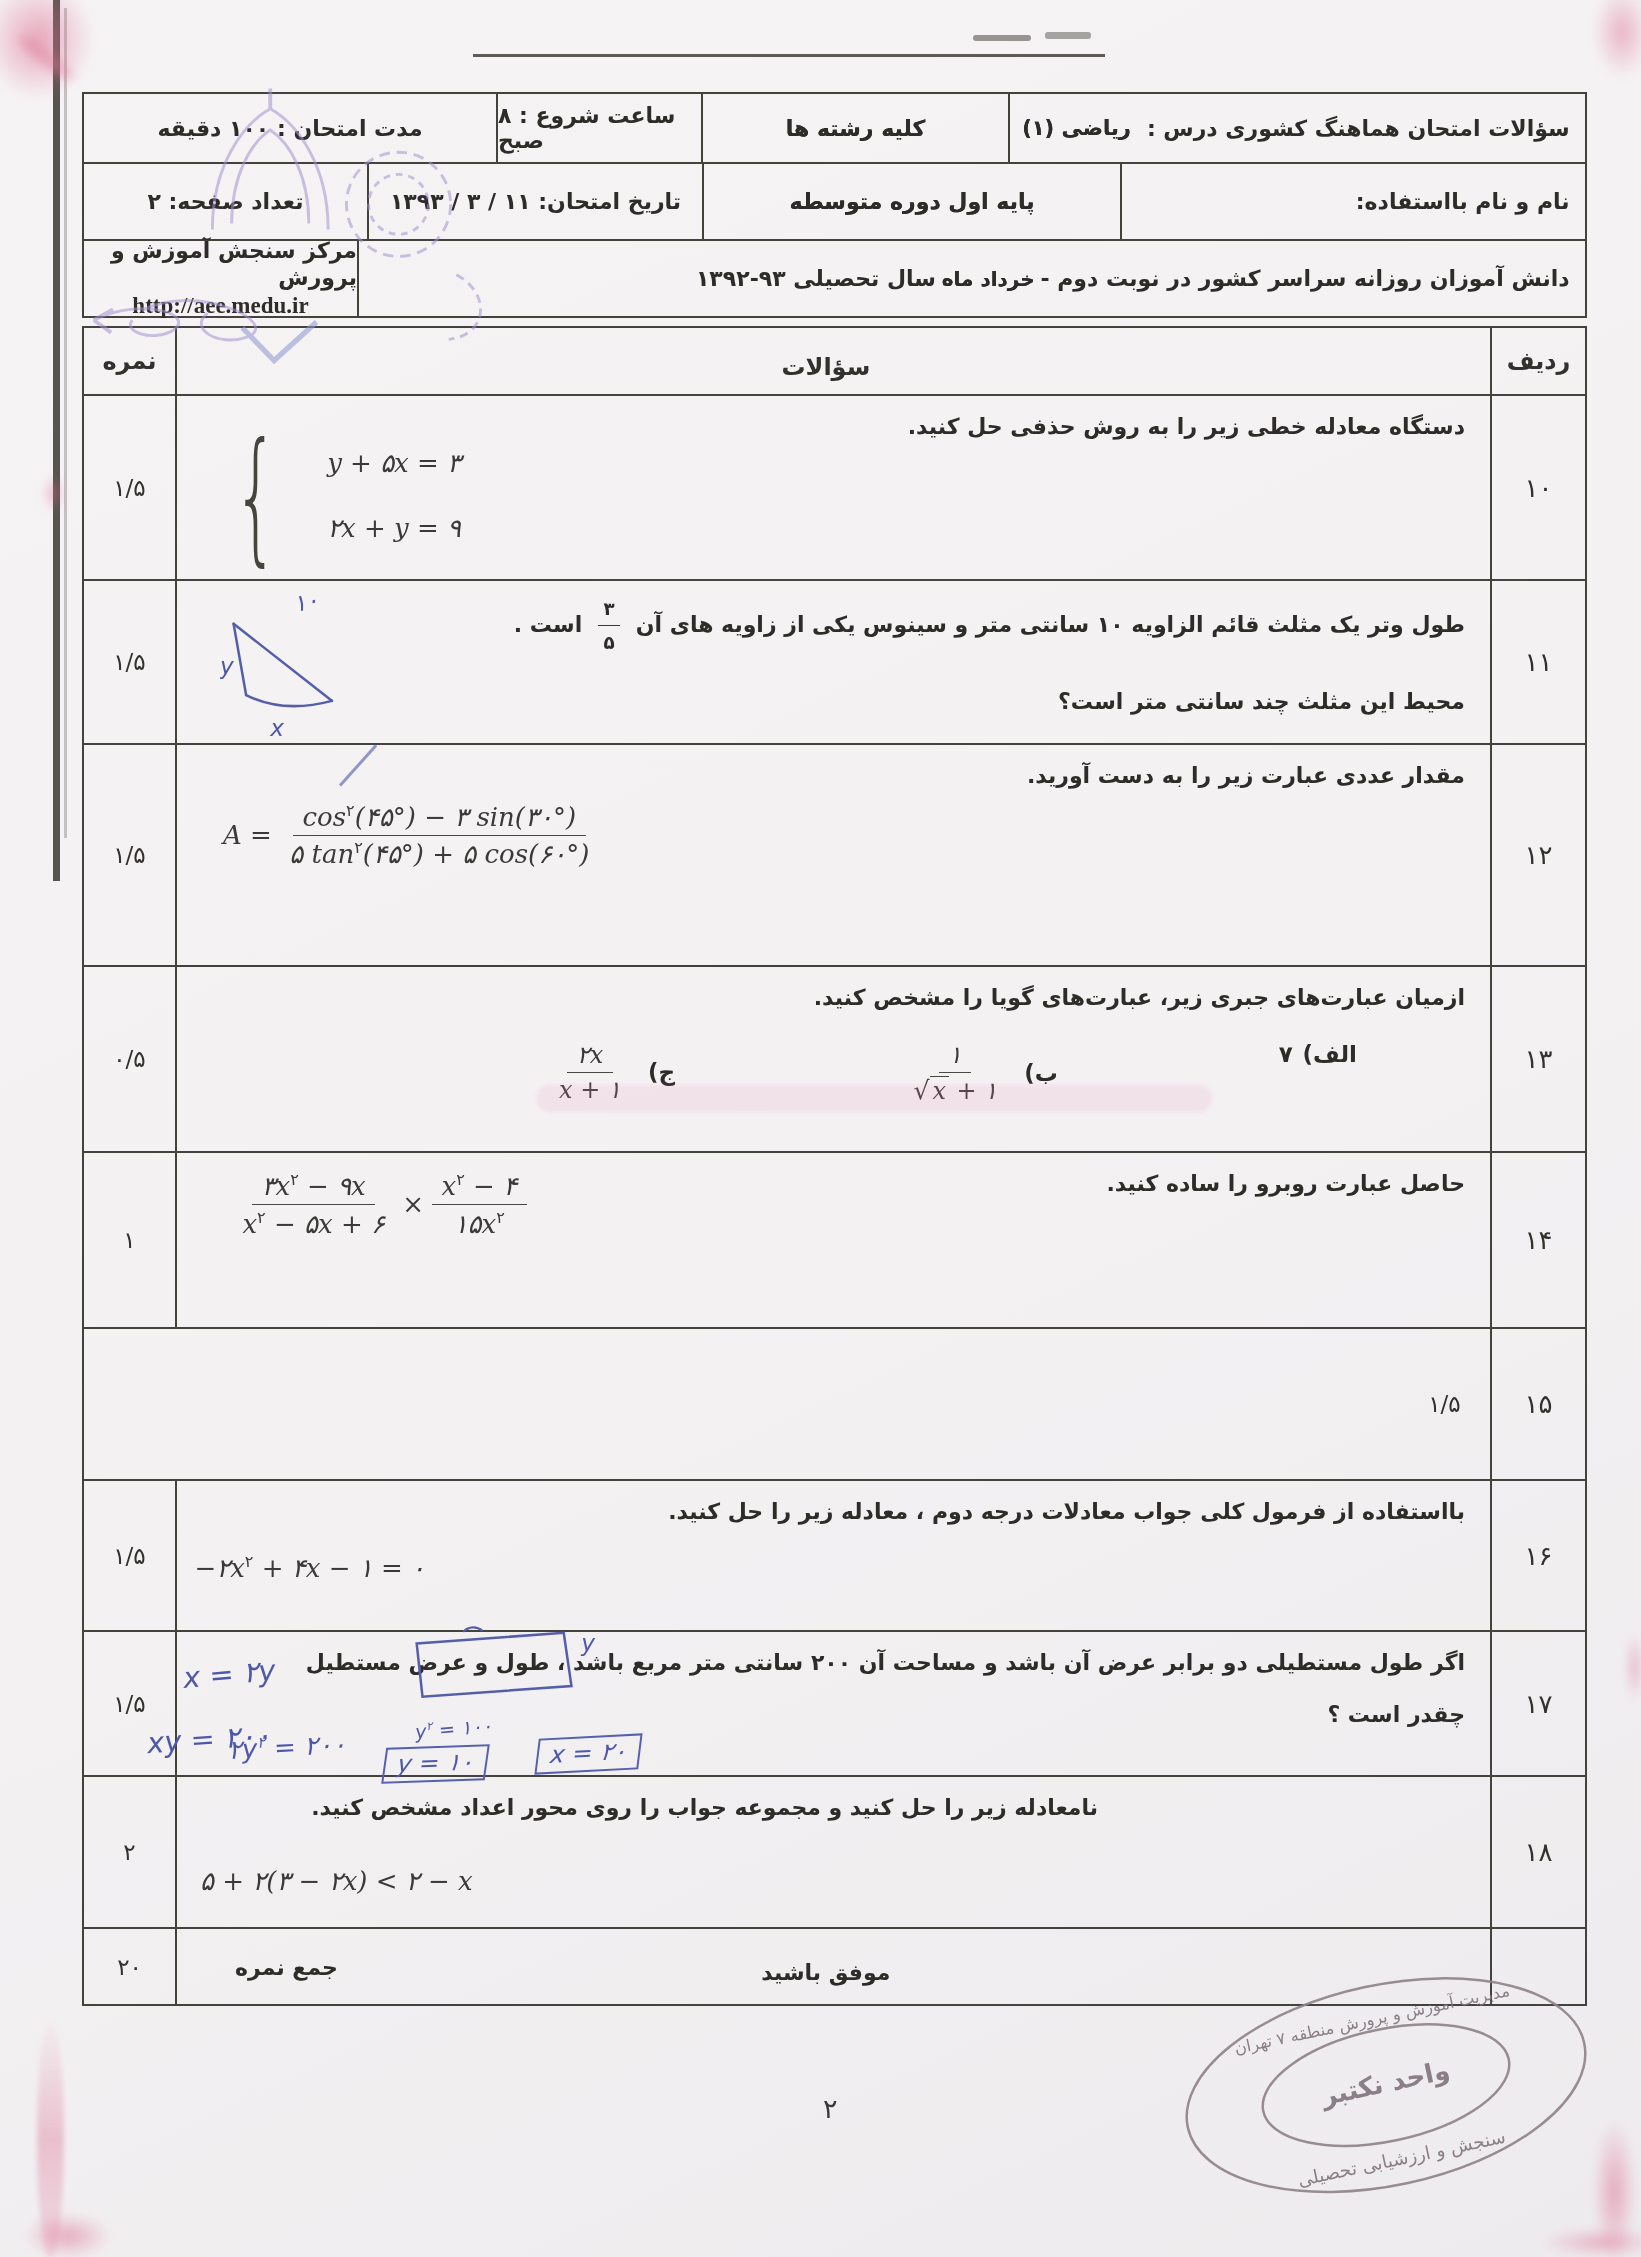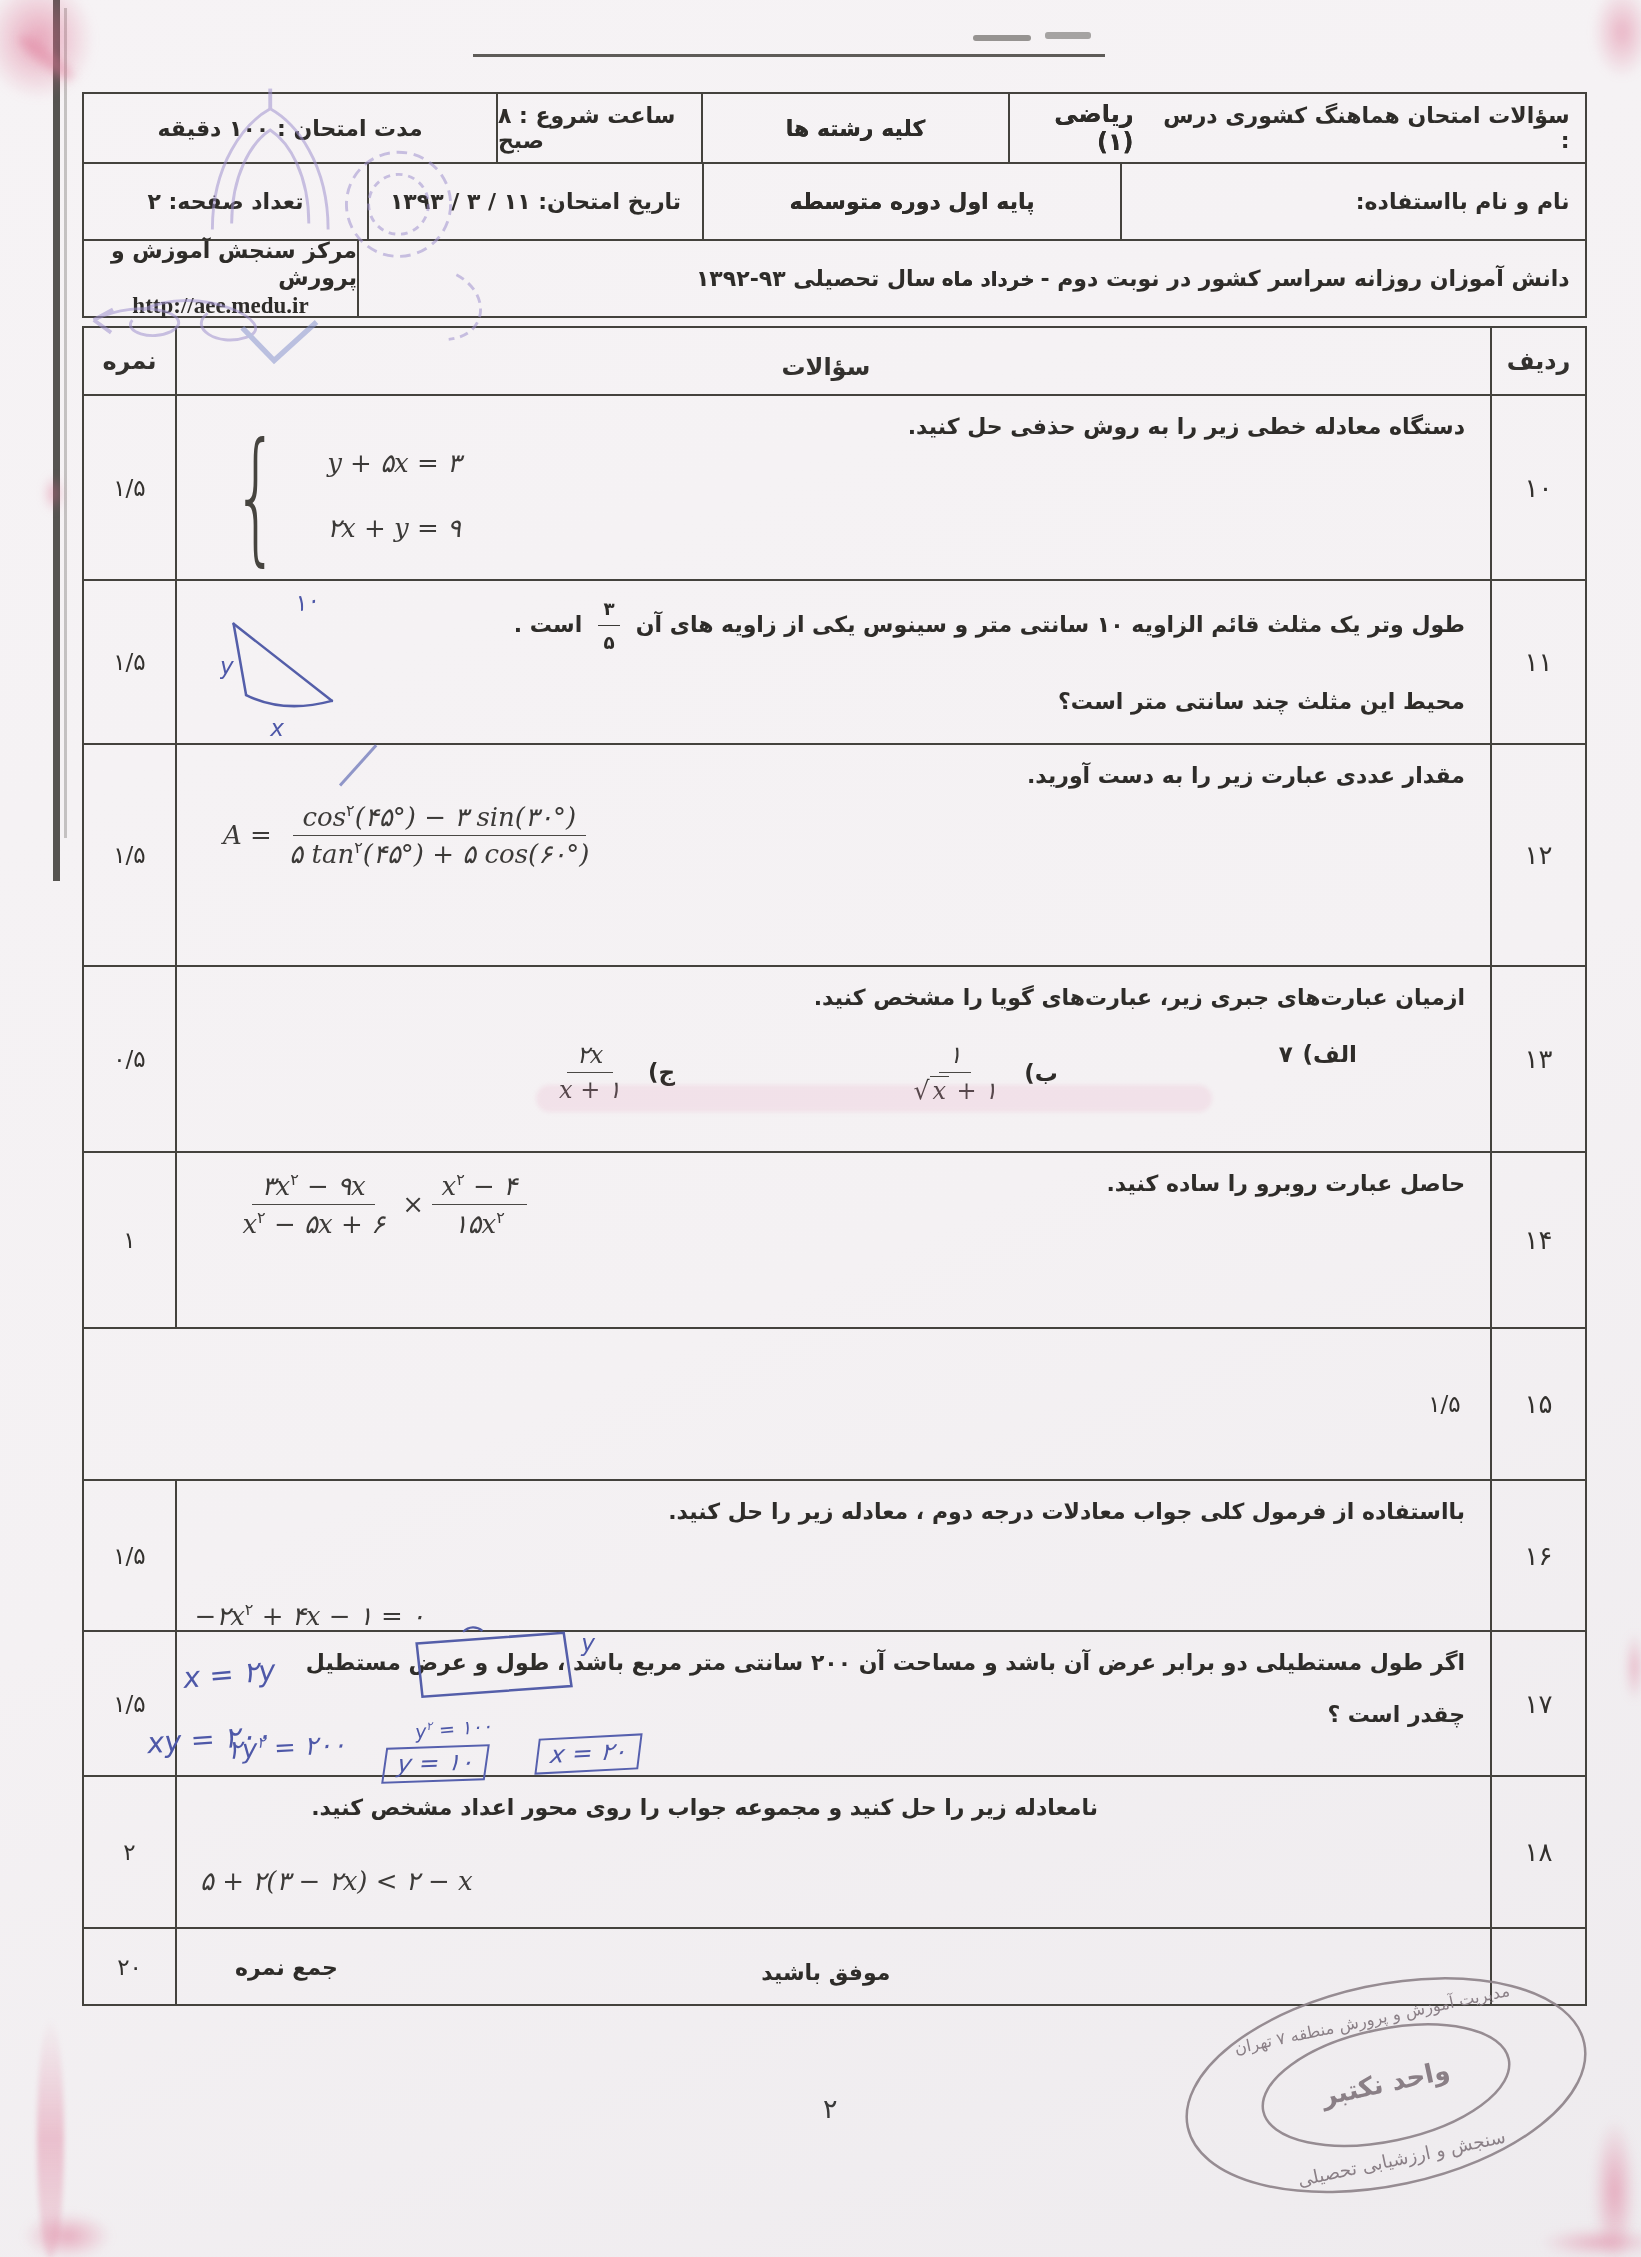--- a/index.html
+++ b/index.html
@@ -19,21 +19,21 @@
   .hrow{display:flex;box-sizing:border-box;}
   .hrow + .hrow{border-top:2.4px solid #44423d;}
   .hr1{height:68px;} .hr2{height:77px;} .hr3{height:77px;}
   .hcell{box-sizing:border-box;display:flex;align-items:center;font-weight:700;font-size:22px;}
   .hcell + .hcell{border-right:2.4px solid #44423d;}
   .cen{justify-content:center;text-align:left;}
   .rgt{justify-content:flex-start;padding-right:15.4px;text-align:right;}
   .w-title{flex:0 0 575px;} .w-majors{flex:0 0 307px;} .w-time{flex:0 0 205px;} .w-dur{flex:1;}
   .w-name{flex:0 0 463px;} .w-grade{flex:0 0 418px;} .w-date{flex:0 0 335px;} .w-pages{flex:1;}
   .w-aud{flex:0 0 1226px;} .w-center{flex:1;flex-direction:column;justify-content:center;line-height:1.25;}
-  .subject{font-size:24px;margin-right:16px;}
+  .subject{font-size:21px;margin-right:16px;}
   .heavy{font-weight:700;text-shadow:0 0 0.6px #222;}
   .url{font-family:"Liberation Serif","DejaVu Serif",serif;font-weight:700;font-size:23px;direction:ltr;}
   
   .tbl{position:absolute;left:82px;top:326px;width:1501px;border:2.9px solid #44423d;z-index:2;background:transparent;}
   .row{display:flex;box-sizing:border-box;}
   .row + .row{border-top:2.4px solid #44423d;}
   .cell{box-sizing:border-box;}
   .cell + .cell{border-right:2.4px solid #44423d;}
   .c-radif{flex:0 0 93px;display:flex;align-items:center;justify-content:center;font-size:26px;color:#33312e;border-radius:9px;}
   .c-q{flex:1;position:relative;padding:11.6px 25px 0 9.7px;text-align:right;}
@@ -247,21 +247,21 @@
 
     <div class="row rh6">
       <div class="cell c-radif">۱۵</div>
       <div class="cell c-score">۱/۵</div>
     </div>
 
     <div class="row rh7">
       <div class="cell c-radif">۱۶</div>
       <div class="cell c-q">
         <div class="qt">بااستفاده از فرمول کلی جواب معادلات درجه دوم ، معادله زیر را حل کنید.</div>
-        <div class="math" style="left:17.4px;top:71px;margin-top:48px;">
+        <div class="math" style="left:17.4px;top:71px;">
           <span><span>−۲x</span><sup>۲</sup><span> + ۴x − ۱ = ۰</span></span>
         </div>
       </div>
       <div class="cell c-score">۱/۵</div>
     </div>
 
     <div class="row rh8">
       <div class="cell c-radif">۱۷</div>
       <div class="cell c-q">
         <div class="qt">اگر طول مستطیلی دو برابر عرض آن باشد و مساحت آن ۲۰۰ سانتی متر مربع باشد ، طول و عرض مستطیل</div>

